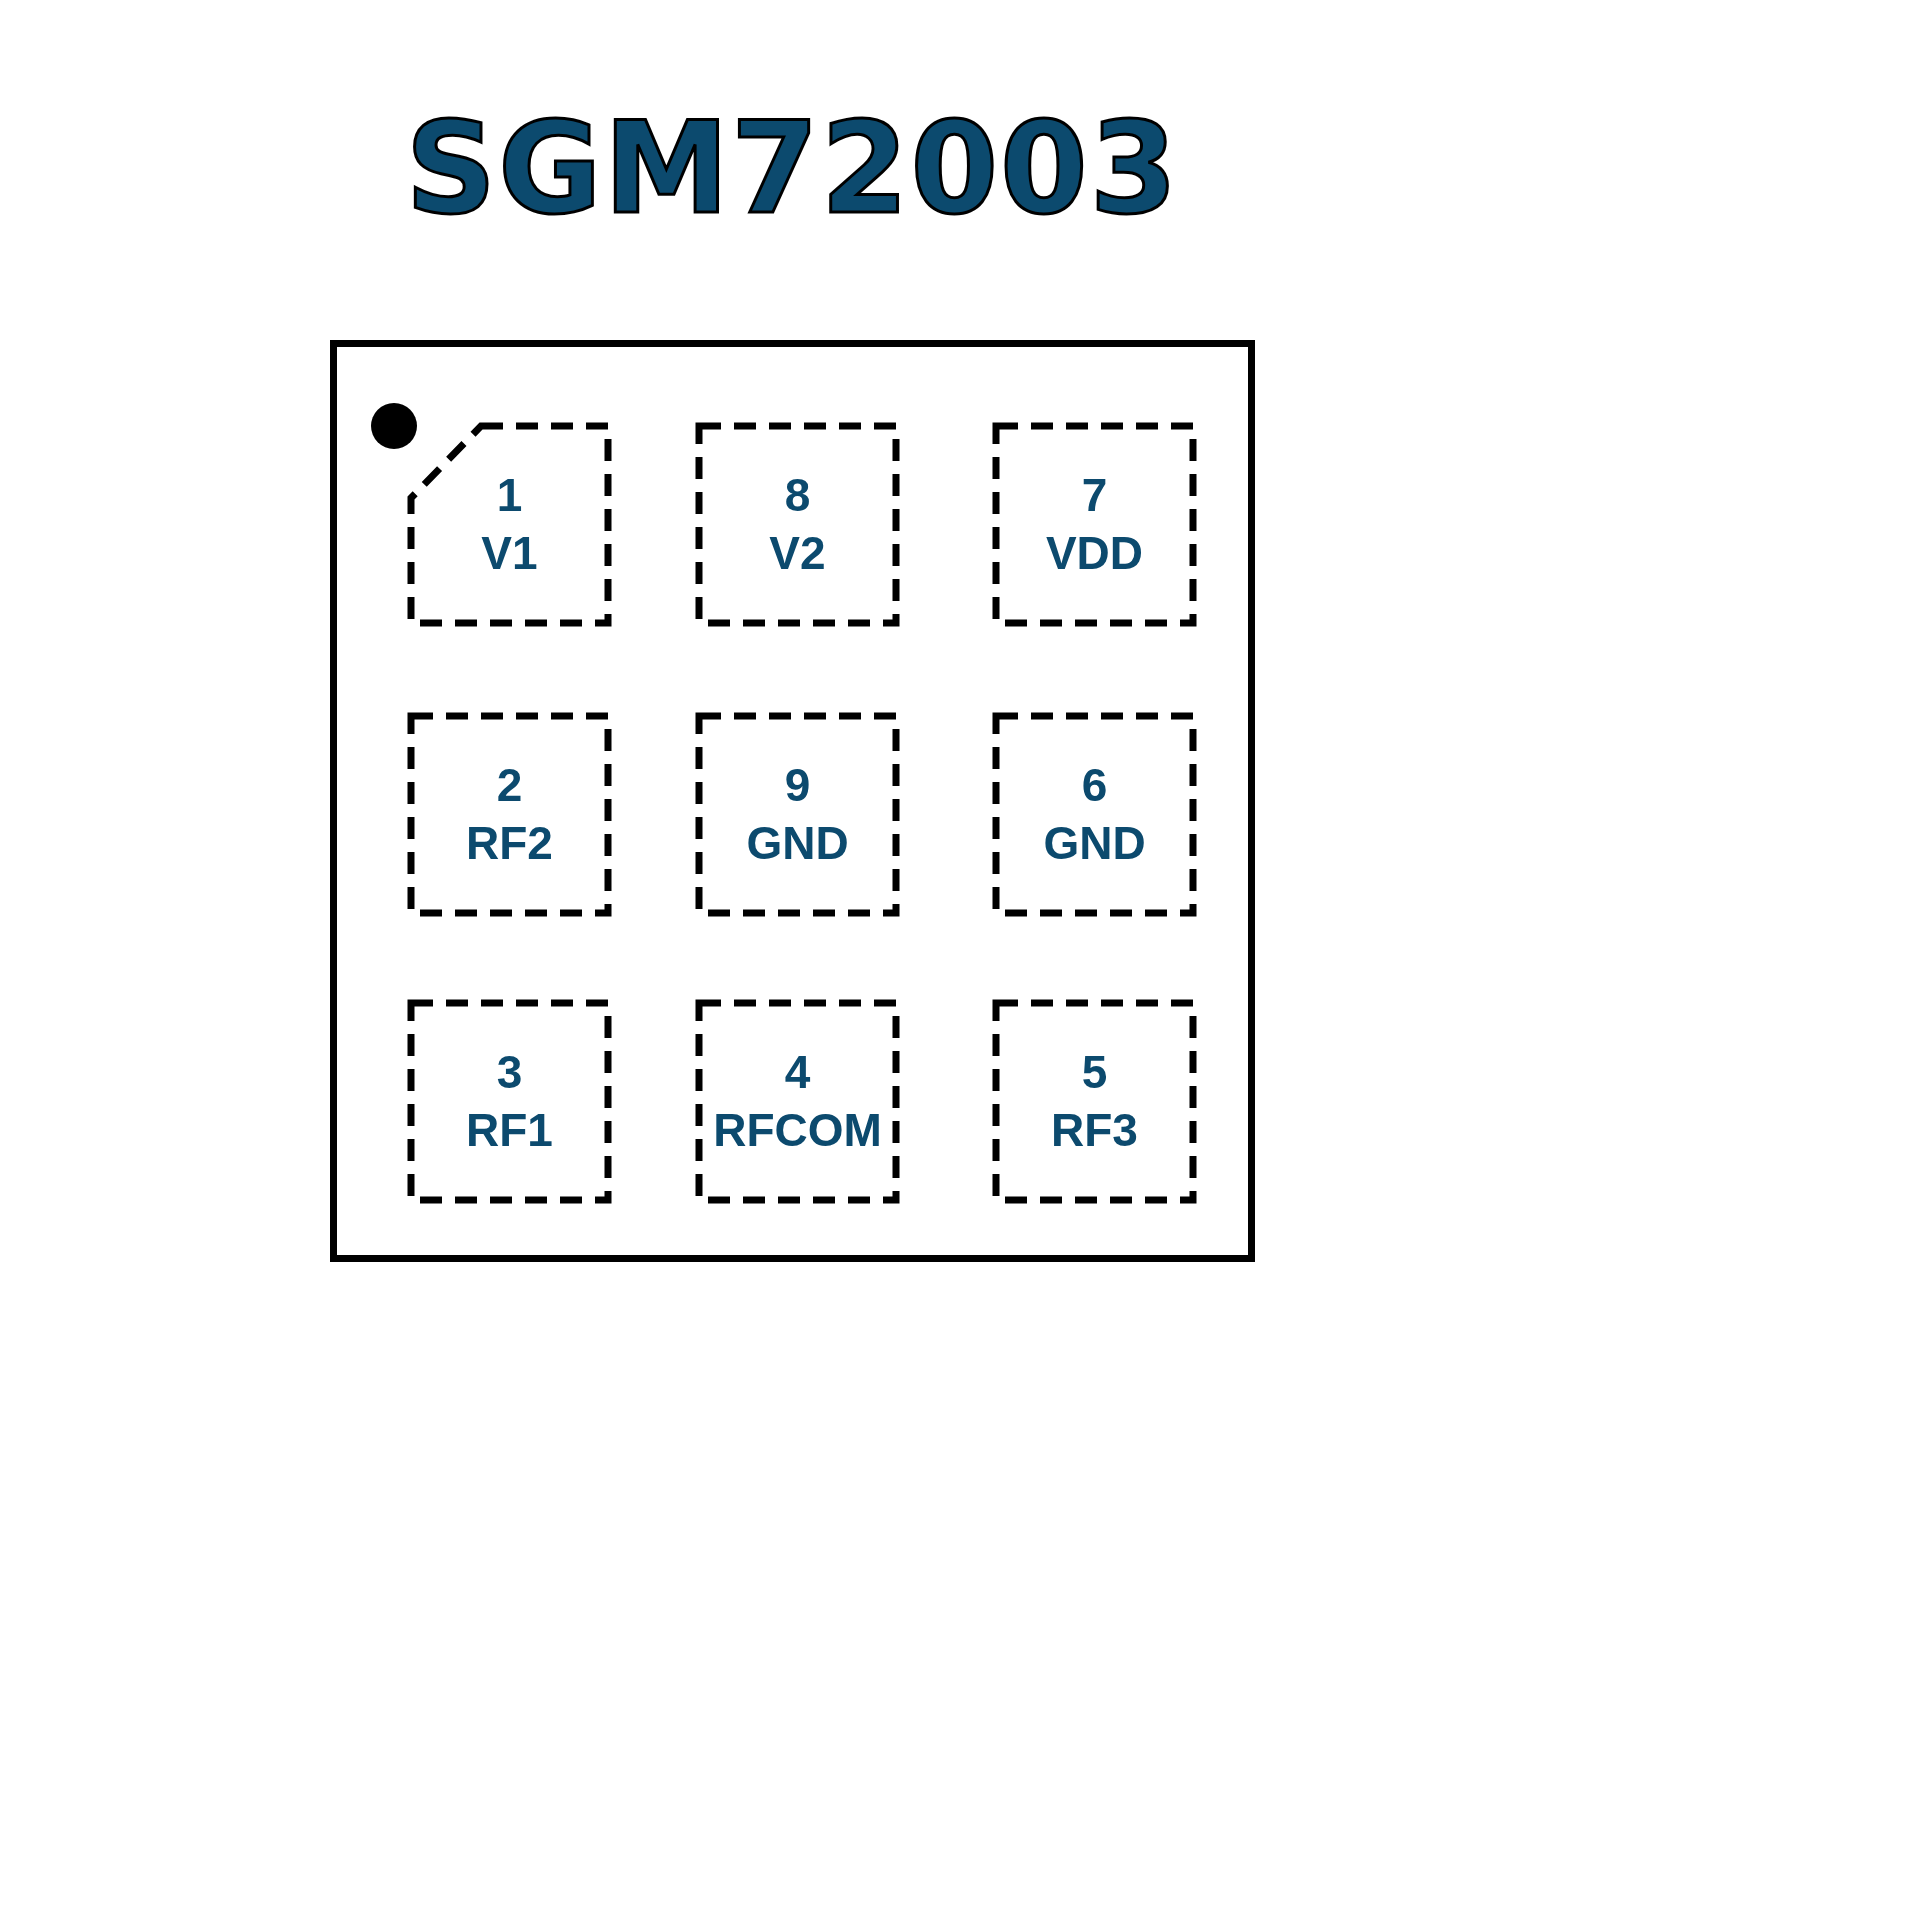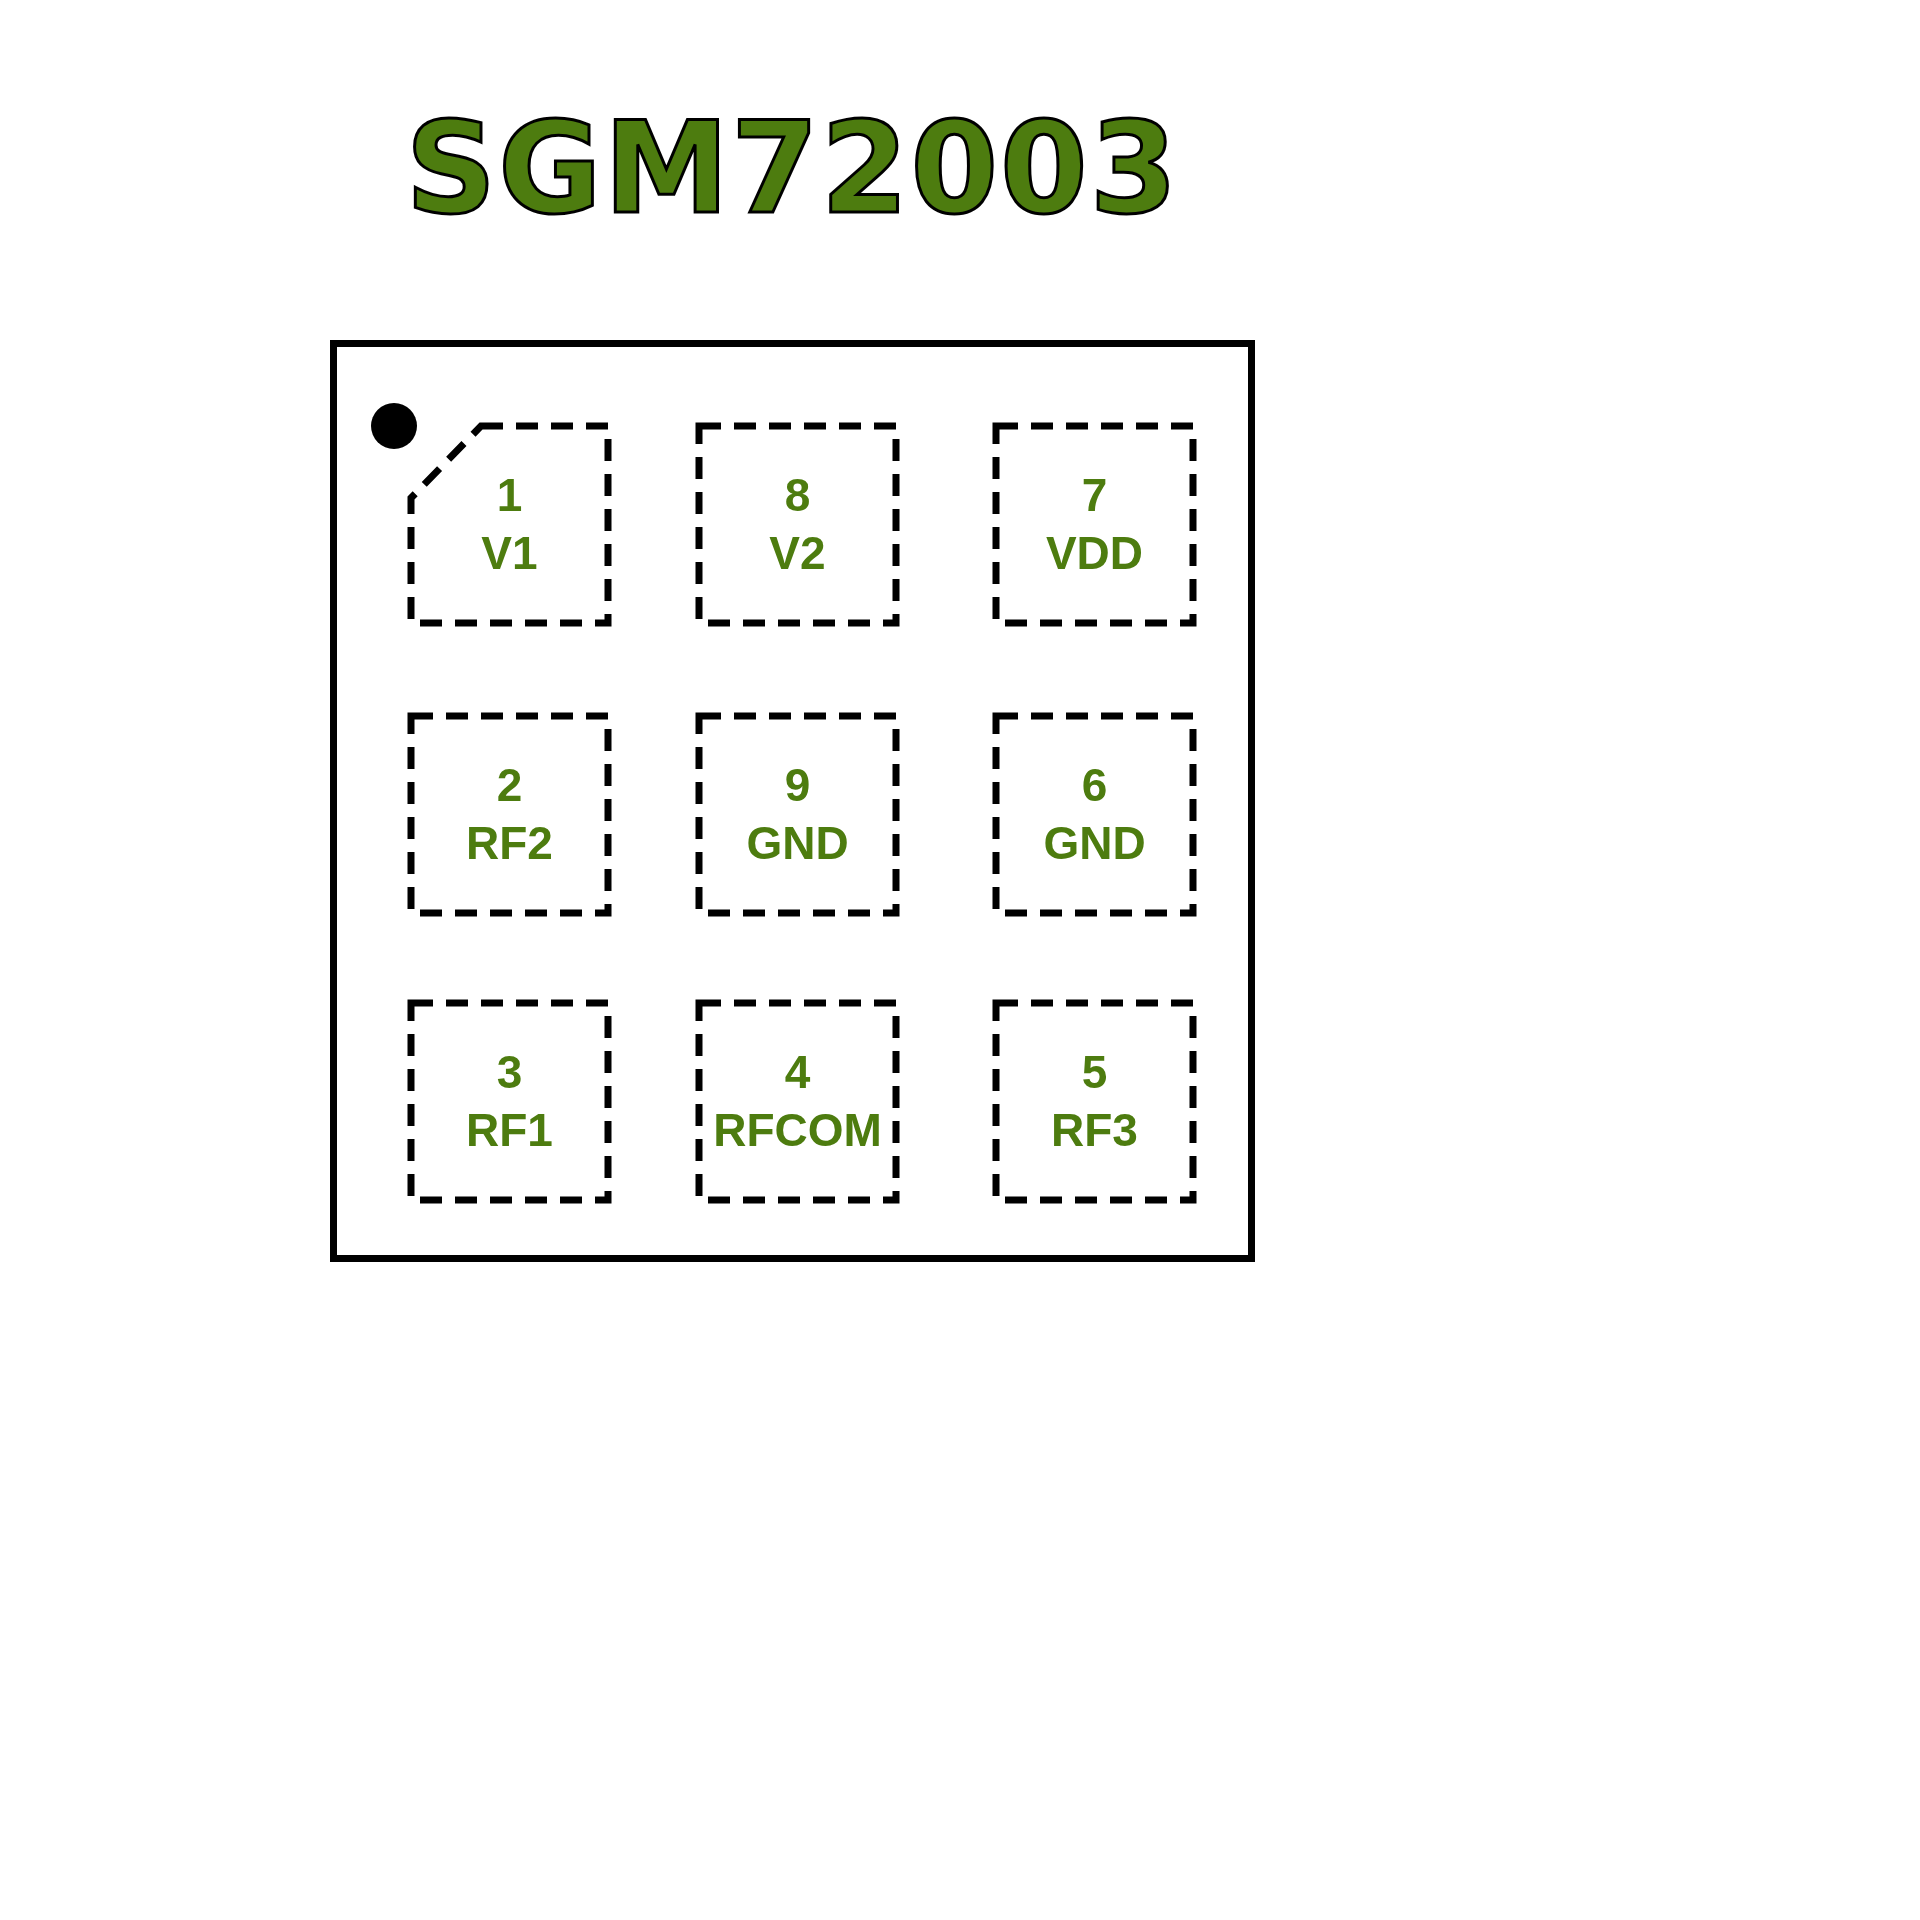--- a/index.html
+++ b/index.html
@@ -6,21 +6,21 @@
     margin: 0;
     padding: 0;
     background: #ffffff;
   }
   #canvas {
     position: relative;
     width: 1920px;
     height: 1920px;
     background: #ffffff;
     font-family: "Liberation Sans", "DejaVu Sans", sans-serif;
-    color: #4d7c0f;
+    color: #0c4a6e;
     overflow: hidden;
   }
   .title {
     position: absolute;
     left: 330px;
     top: 95px;
     width: 925px;
     text-align: center;
     font-family: "DejaVu Sans", "Liberation Sans", sans-serif;
     font-size: 126px;

